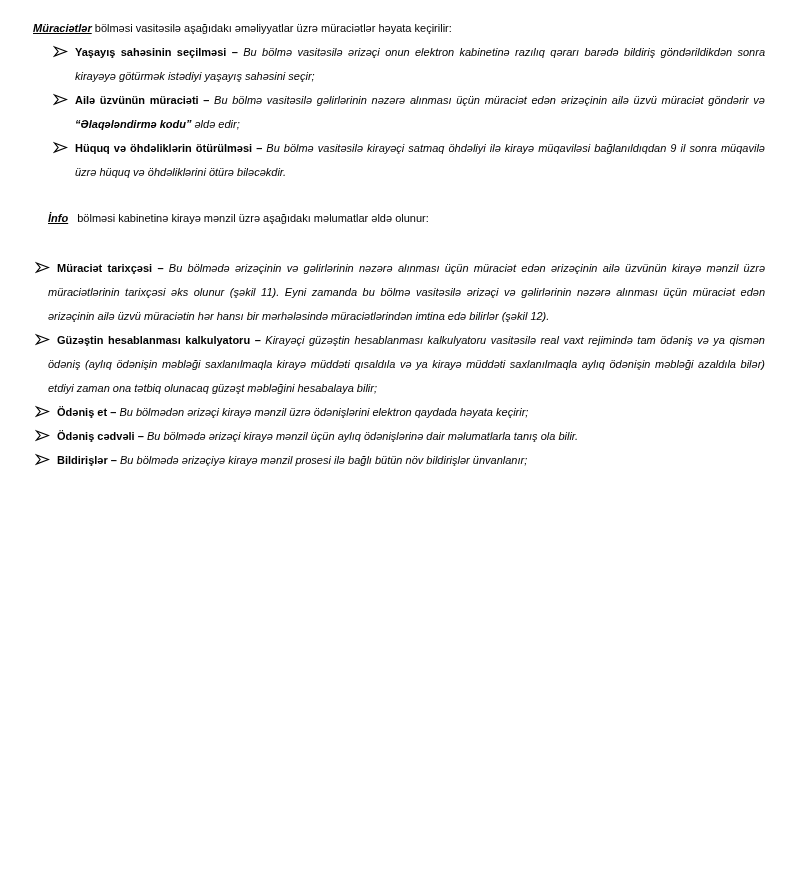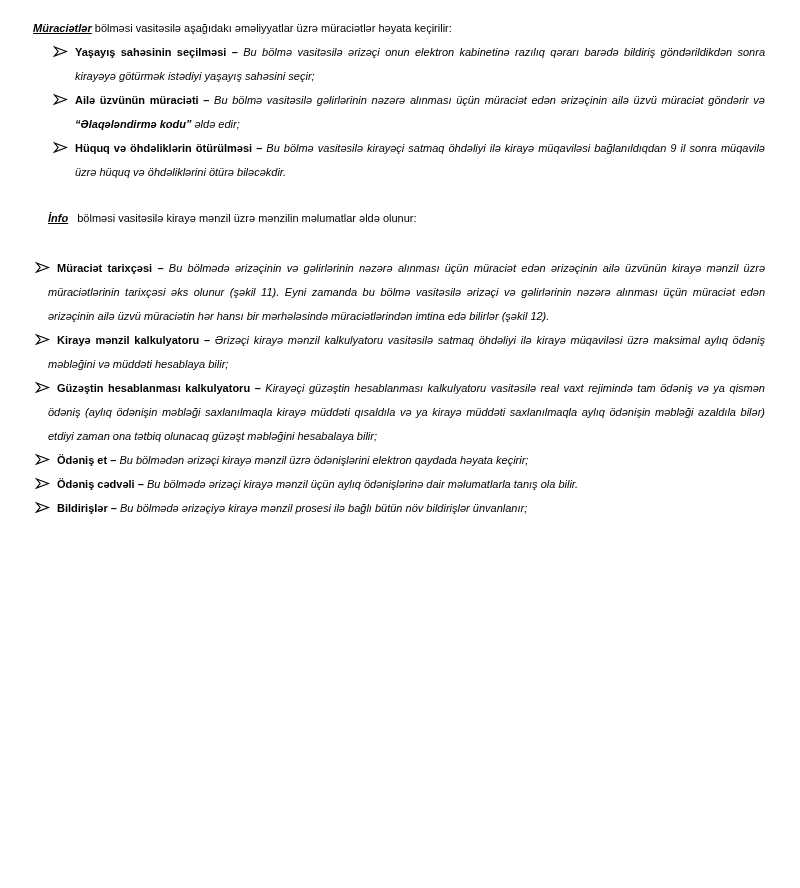--- a/index.html
+++ b/index.html
@@ -65,41 +65,33 @@
       <span class="marker">
           <svg viewBox="0 0 20 14">
             <path d="M2 1 L18 7 L2 13 L6.8 7 Z"></path>
           </svg>
         </span>
       <p class="body"><b class="t">Hüquq və öhdəliklərin ötürülməsi</b> <b class="t">–</b> <i class="d">Bu bölmə vasitəsilə kirayəçi satmaq öhdəliyi ilə kirayə müqaviləsi bağlanıldıqdan 9 il sonra müqavilə üzrə hüquq və öhdəliklərini ötürə biləcəkdir.</i></p>
     </div>
 
   </div>
 
-  <p class="info-head"><span class="lead">İnfo</span> <span>bölməsi vasitəsilə kirayə mənzil üzrə mənzilin məlumatlar əldə olunur:</span></p>
+  <p class="info-head"><span class="lead">İnfo</span> <span>bölməsi kabinetinə kirayə mənzil üzrə aşağıdakı məlumatlar əldə olunur:</span></p>
 
   <div class="list list2">
 
     <div class="li l2">
       <span class="marker">
           <svg viewBox="0 0 20 14">
             <path d="M2 1 L18 7 L2 13 L6.8 7 Z"></path>
           </svg>
         </span>
       <p class="body"><b class="t">Müraciət tarixçəsi</b> <b class="t">–</b> <i class="d">Bu bölmədə ərizəçinin və gəlirlərinin nəzərə alınması üçün müraciət edən ərizəçinin ailə üzvünün kirayə mənzil üzrə müraciətlərinin tarixçəsi əks olunur (şəkil 11). Eyni zamanda bu bölmə vasitəsilə ərizəçi və gəlirlərinin nəzərə alınması üçün müraciət edən ərizəçinin ailə üzvü müraciətin hər hansı bir mərhələsində müraciətlərindən imtina edə bilirlər (şəkil 12).</i></p>
     </div>
 
-    <div class="li l2">
-      <span class="marker">
-          <svg viewBox="0 0 20 14">
-            <path d="M2 1 L18 7 L2 13 L6.8 7 Z"></path>
-          </svg>
-        </span>
-      <p class="body"><b class="t">Kirayə mənzil kalkulyatoru</b> <b class="t">–</b> <i class="d">Ərizəçi kirayə mənzil kalkulyatoru vasitəsilə satmaq öhdəliyi ilə kirayə müqaviləsi üzrə maksimal aylıq ödəniş məbləğini və müddəti hesablaya bilir;</i></p>
-    </div>
 
     <div class="li l2">
       <span class="marker">
           <svg viewBox="0 0 20 14">
             <path d="M2 1 L18 7 L2 13 L6.8 7 Z"></path>
           </svg>
         </span>
       <p class="body"><b class="t">Güzəştin hesablanması kalkulyatoru</b> <b class="t">–</b> <i class="d">Kirayəçi güzəştin hesablanması kalkulyatoru vasitəsilə real vaxt rejimində tam ödəniş və ya qismən ödəniş (aylıq ödənişin məbləği saxlanılmaqla kirayə müddəti qısaldıla və ya kirayə müddəti saxlanılmaqla aylıq ödənişin məbləği azaldıla bilər) etdiyi zaman ona tətbiq olunacaq güzəşt məbləğini hesabalaya bilir;</i></p>
     </div>
 

